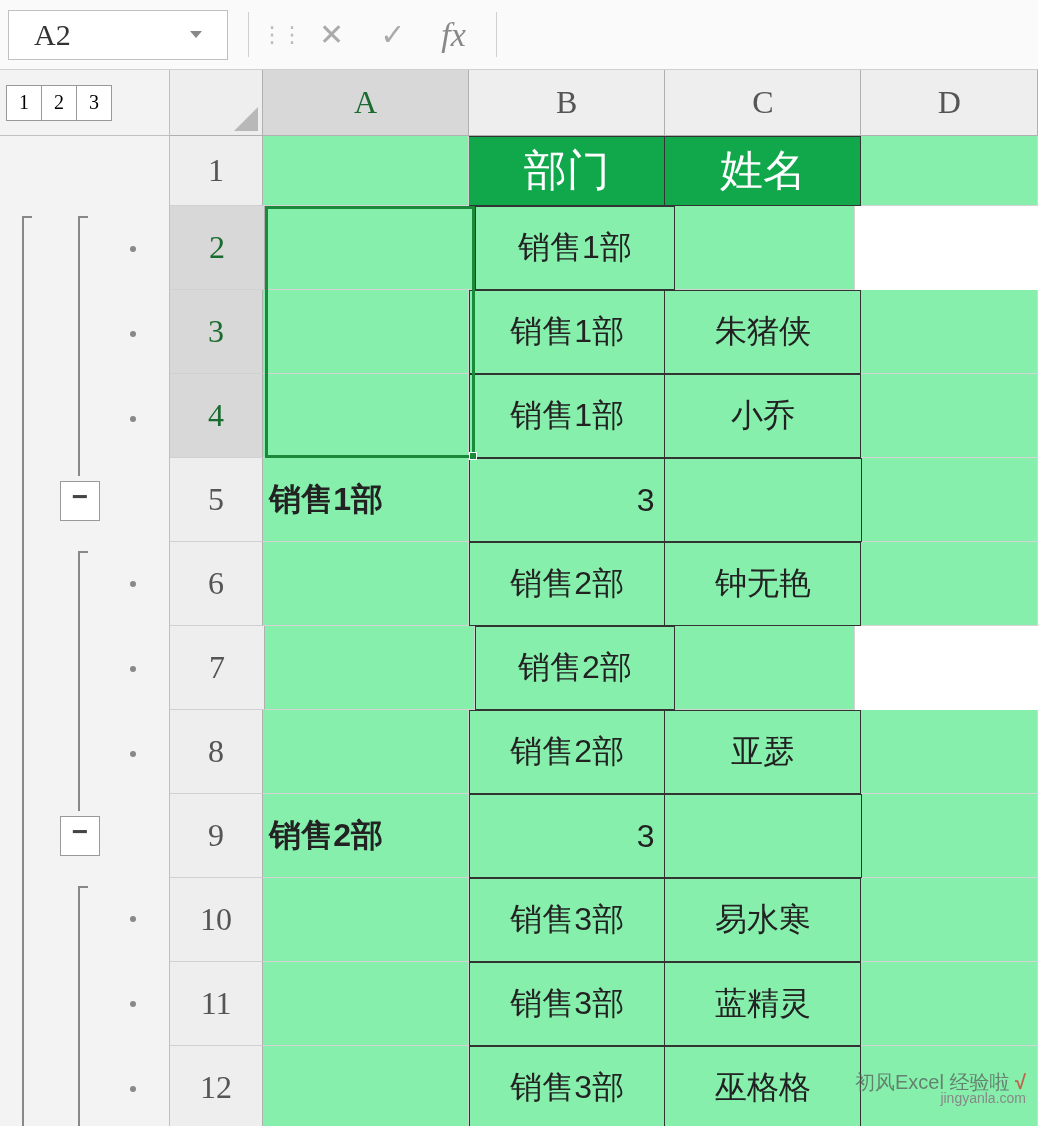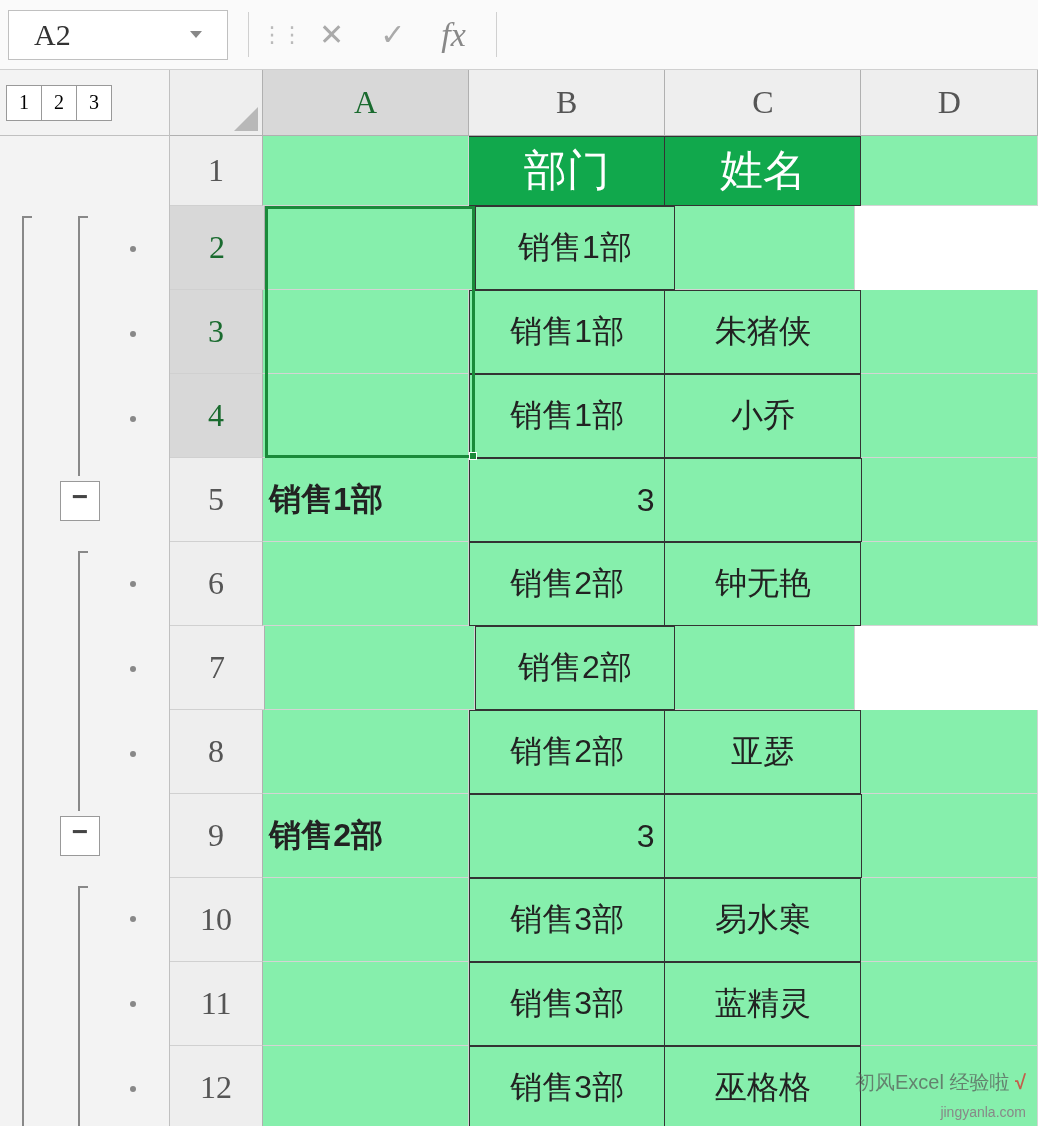--- a/index.html
+++ b/index.html
@@ -226,21 +226,21 @@
       right: 12px;
       bottom: 30px;
       font-size: 20px;
       color: #555;
       opacity: 0.7;
     }
     .watermark-red { color: #d22; font-weight: bold; }
     .watermark2 {
       position: absolute;
       right: 12px;
-      bottom: 6px;
+      bottom: 20px;
       font-size: 14px;
       color: #888;
     }
     .row.r1 { height: 70px; }
   </style>
 </head>
 <body>
 
 <div class="formula-bar">
   <div class="name-box">

